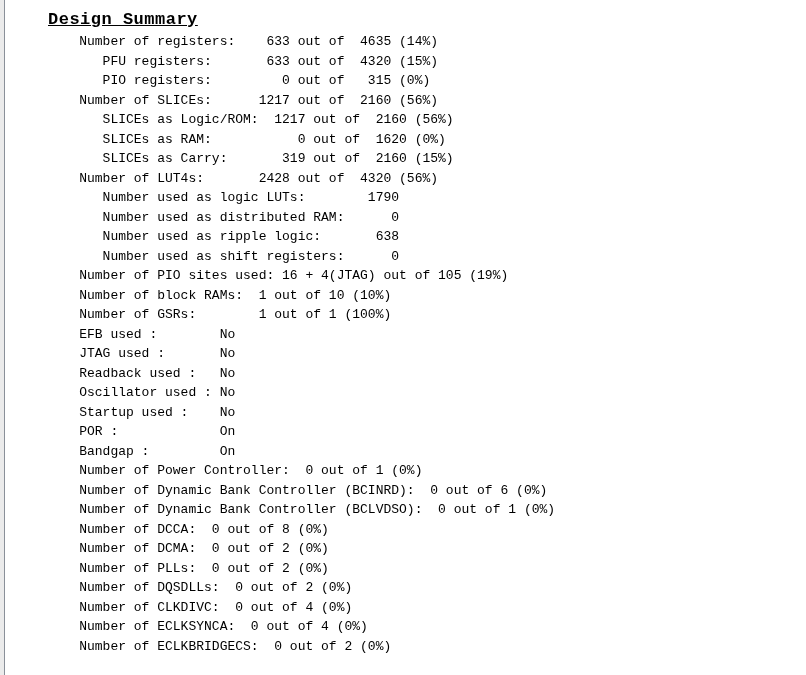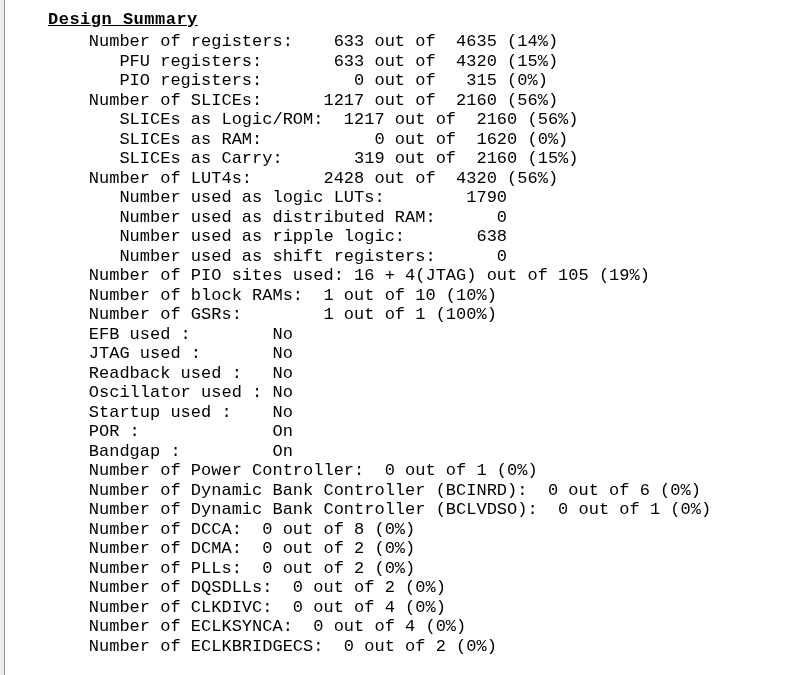--- a/index.html
+++ b/index.html
@@ -43,21 +43,21 @@
     font-size: 17px;
     line-height: 21px;
     font-weight: bold;
     text-decoration: underline;
     letter-spacing: 0.5px;
     white-space: pre;
     margin: 0 0 2px 0;
   }
 
   .lines {
-    font-size: 17px;
+    font-size: 13px;
     line-height: 19.5px;
     white-space: pre;
     letter-spacing: 0px;
   }
 
   .line {
     white-space: pre;
     height: 19.5px;
   }
 </style>

